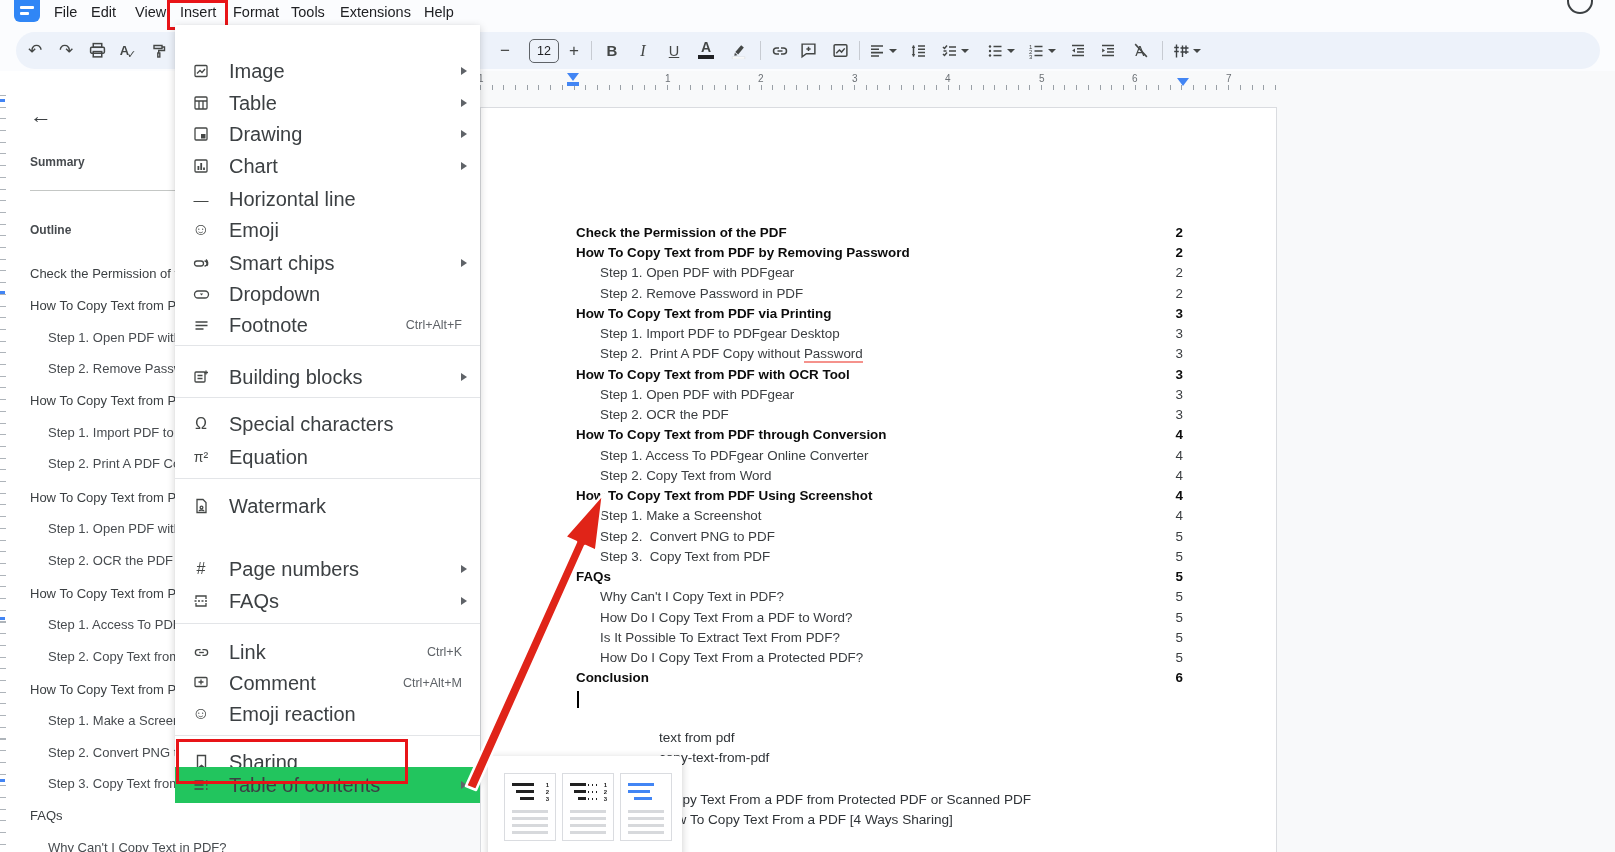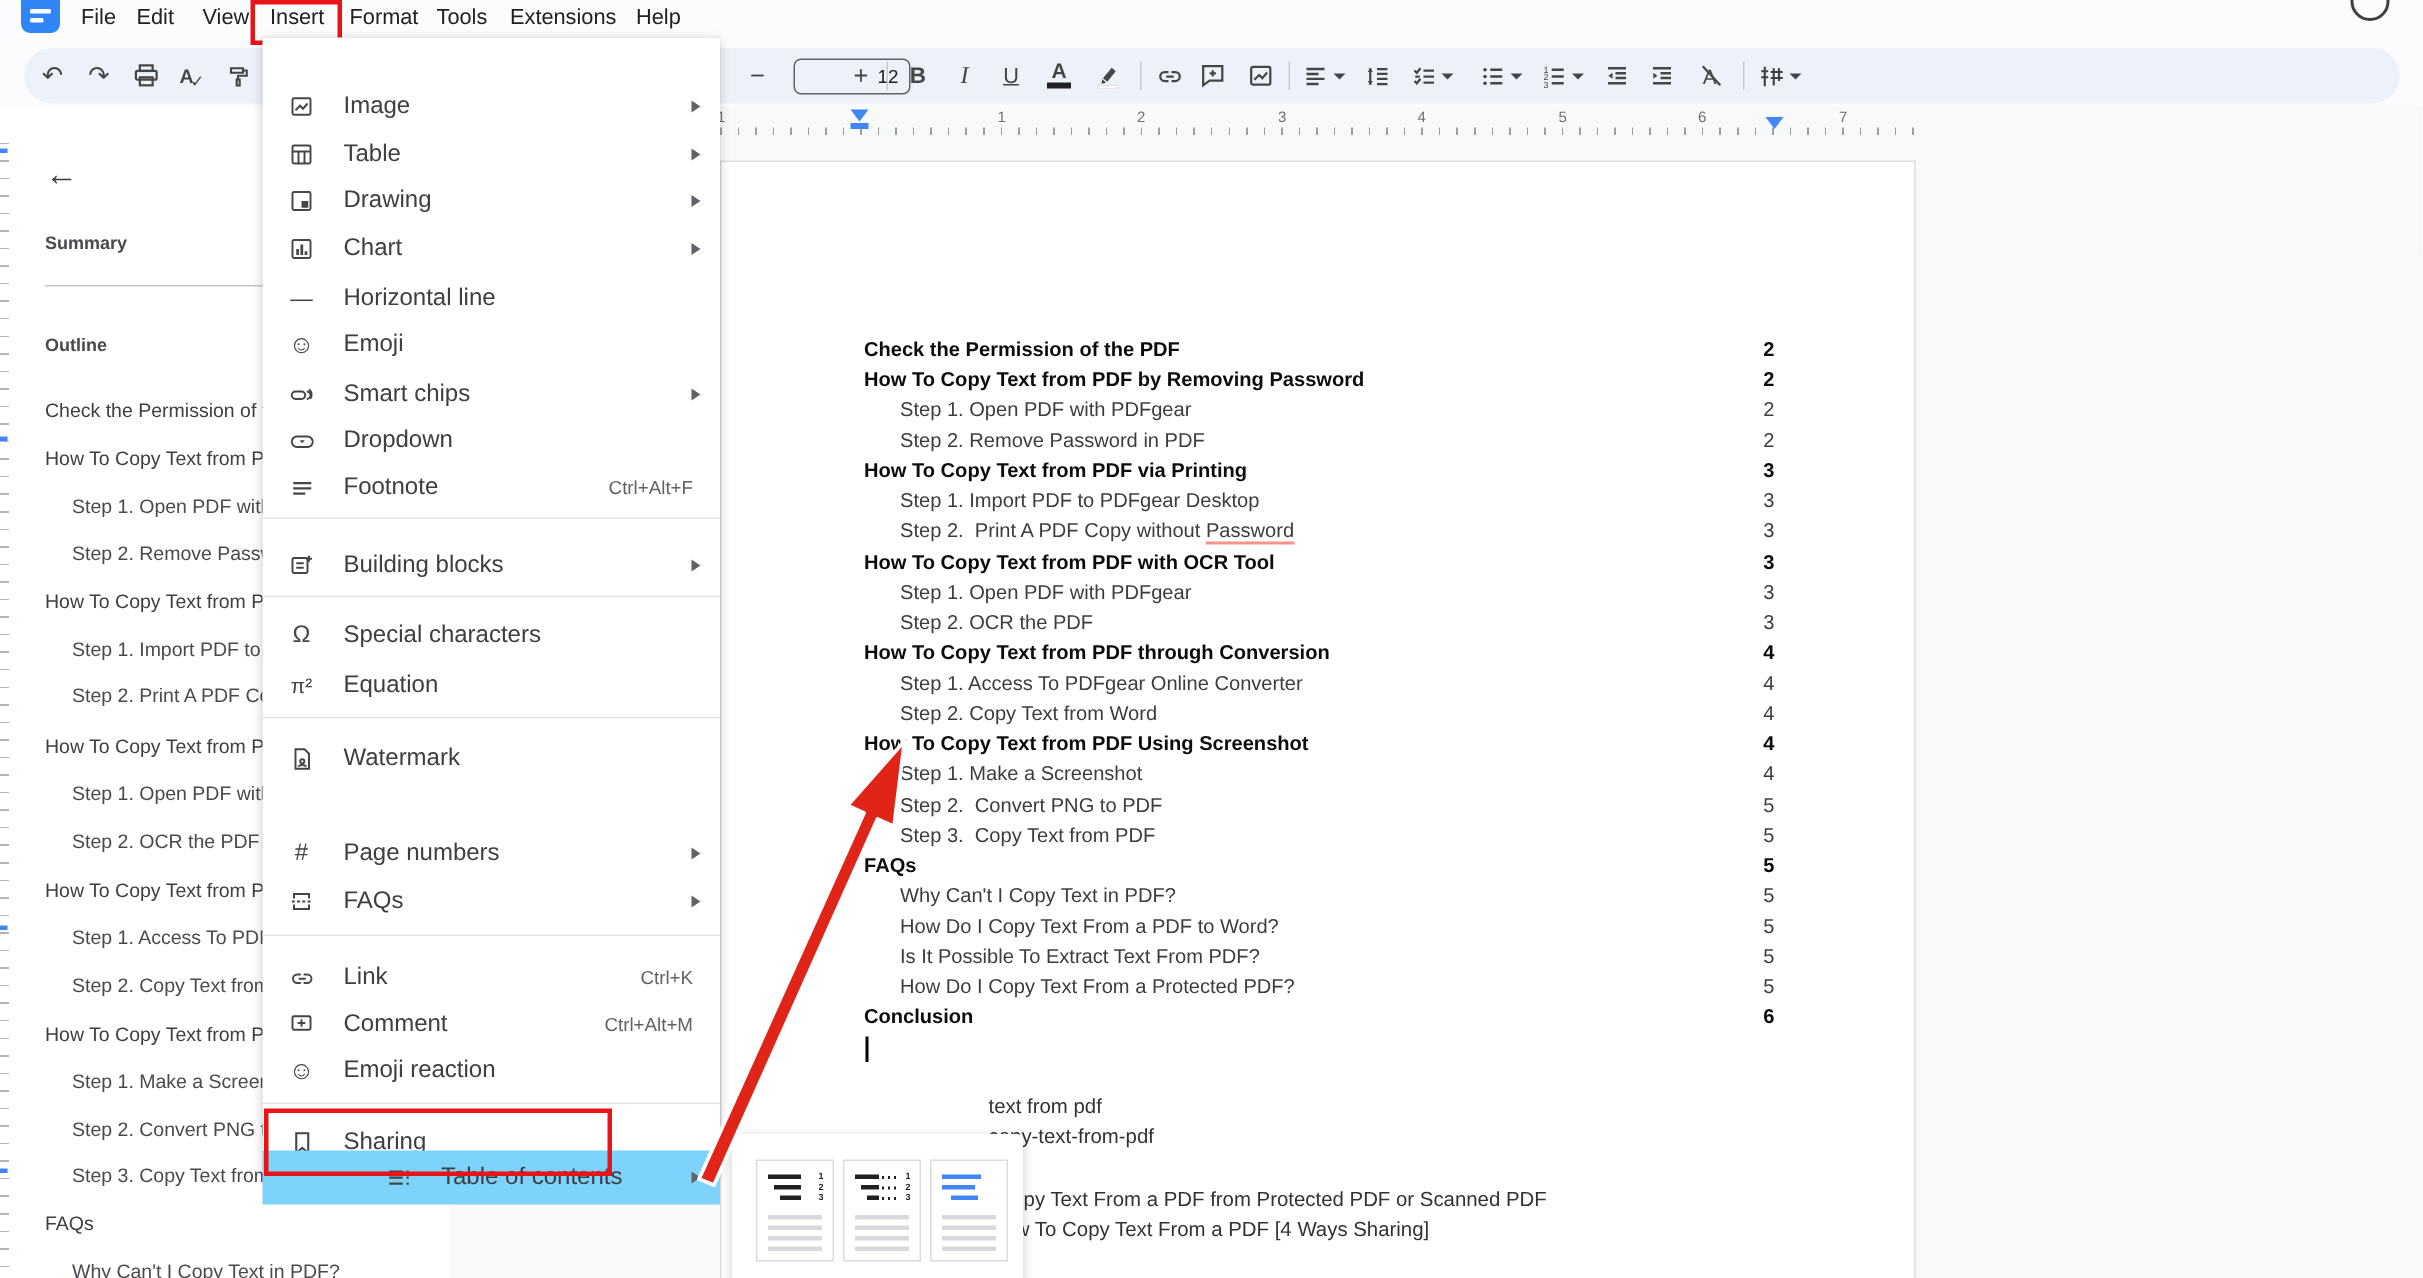--- a/index.html
+++ b/index.html
@@ -12,21 +12,21 @@
   .docs-logo .bar{position:absolute;left:6px;width:14px;height:3px;background:#fff;border-radius:1px;}
   .menuitem{position:absolute;top:2px;height:21px;line-height:21px;font-size:14.5px;color:#202124;cursor:default;}
   .insert-box{position:absolute;left:167px;top:0px;width:55px;height:24px;border:3px solid #e81418;z-index:10;}
   .acct-circle{position:absolute;left:1567px;top:-12px;width:22px;height:22px;border:2.5px solid #3c4043;border-radius:50%;}
 
   
   .toolbar{position:absolute;left:16px;top:32px;width:1584px;height:37px;background:#edf2fa;border-radius:19px;z-index:5;}
   .tbi{position:absolute;top:0;height:37px;display:flex;align-items:center;justify-content:center;color:#444746;}
   .tbi svg{display:block;}
   .tbsep{position:absolute;top:9px;width:1px;height:19px;background:#c7cbd2;}
-  .fsbox{position:absolute;left:513px;top:7px;width:28px;height:22px;border:1.5px solid #5f6368;border-radius:5px;text-align:center;line-height:22px;font-size:12.5px;color:#202124;padding-left:48px;}
+  .fsbox{position:absolute;left:513px;top:7px;width:28px;height:22px;border:1.5px solid #5f6368;border-radius:5px;text-align:center;line-height:22px;font-size:12.5px;color:#202124;}
   .glyph{font-size:17px;color:#444746;}
   .bico{font-weight:bold;font-size:15px;color:#444746;}
   .iico{font-family:"Liberation Serif",serif;font-style:italic;font-size:16px;color:#444746;}
   .uico{font-size:14.5px;text-decoration:underline;color:#444746;}
   .aico{font-size:14px;font-weight:bold;color:#444746;line-height:11px;text-align:center;}
   .aico .cbar{display:block;width:16px;height:4px;background:#202124;margin-top:2px;}
   .ddtri{width:0;height:0;border-left:4px solid transparent;border-right:4px solid transparent;border-top:4.5px solid #444746;margin-left:4px;}
 
   
   .hruler{position:absolute;left:300px;top:72px;width:1000px;height:20px;z-index:3;}
@@ -47,23 +47,23 @@
   .sb-label{position:absolute;left:30px;font-size:12px;font-weight:bold;color:#474b4f;}
   .sb-div{position:absolute;left:30px;top:119px;width:253px;height:1px;background:#c4c7c5;}
   .oi{position:absolute;white-space:nowrap;font-size:13px;color:#3c4043;width:275px;overflow:hidden;}
   .oi.l1{left:30px;font-weight:500;}
   .oi.l2{left:48px;color:#474b4f;}
 
   
   .imenu{position:absolute;left:175px;top:25px;width:305px;height:759px;background:#ffffff;border-radius:0 0 8px 8px;
     box-shadow:0 2px 8px rgba(0,0,0,.18),0 0 1px rgba(0,0,0,.1);z-index:20;}
   .mi{position:absolute;left:0;width:305px;height:32px;display:flex;align-items:center;}
-  .mi.hl{background:#7dd3fc;justify-content:center;}
+  .mi.hl{background:#22c55e;}
   .mic{width:20px;margin-left:16px;display:flex;align-items:center;justify-content:center;color:#444746;font-size:15px;}
-  .mil{margin-left:18px;font-size:16px;color:#3c4043;white-space:nowrap;}
+  .mil{margin-left:18px;font-size:20px;color:#3c4043;white-space:nowrap;}
   .msc{position:absolute;right:18px;font-size:12.5px;color:#5f6368;}
   .mar{position:absolute;right:13px;width:0;height:0;border-top:4.5px solid transparent;border-bottom:4.5px solid transparent;border-left:6px solid #5f6368;}
   .mdiv{position:absolute;left:0;width:305px;height:1px;background:#e3e5e8;}
   .toc-box{position:absolute;left:176px;top:739px;width:226px;height:39px;border:3px solid #e81418;z-index:30;}
 
   
   .tocsub{position:absolute;left:488px;top:756px;width:194px;height:120px;background:#fff;border-radius:4px;
     box-shadow:0 2px 8px rgba(0,0,0,.2);z-index:25;}
   .toccard{position:absolute;top:17px;width:50px;height:66px;background:#fff;border:1px solid #dadce0;}
   .tc-row{position:absolute;height:3px;}

